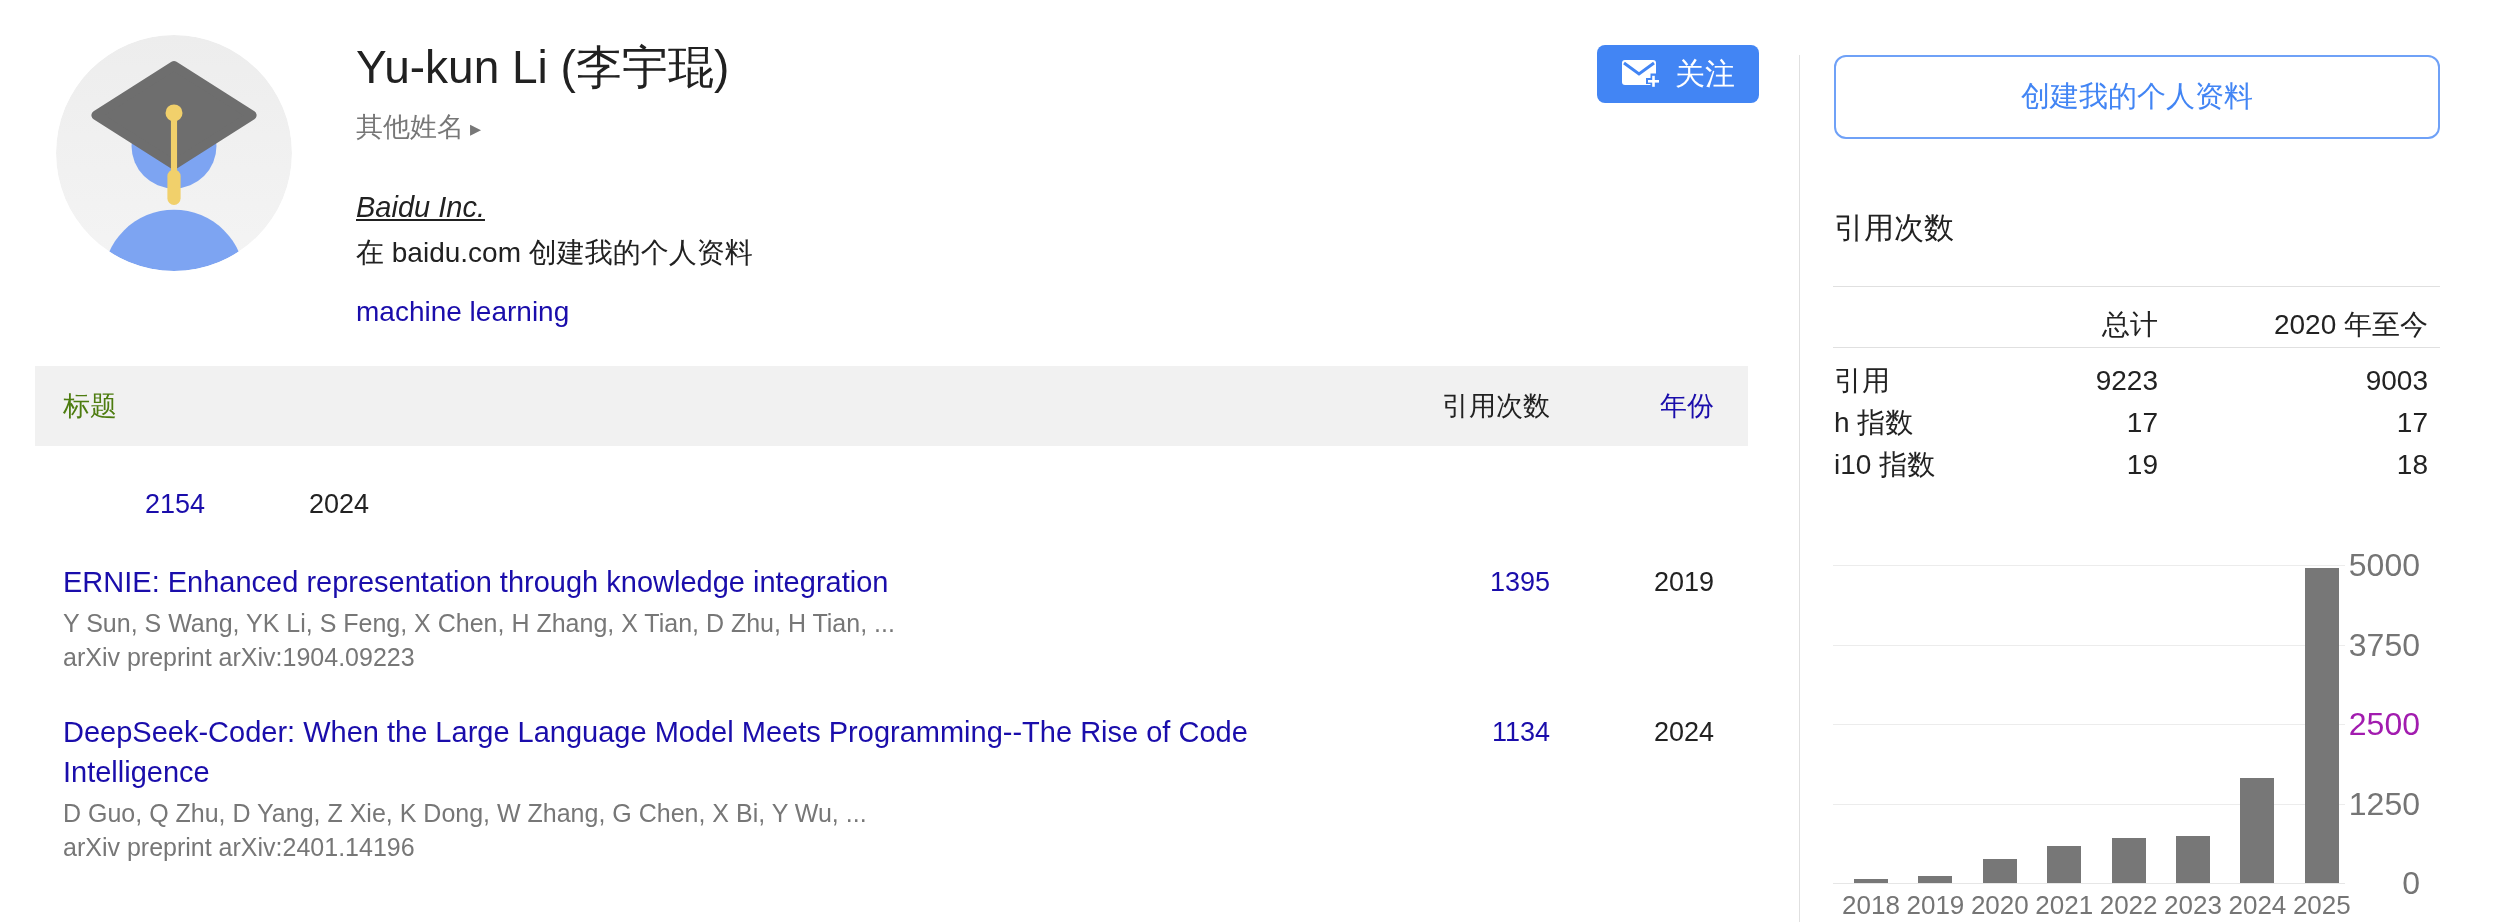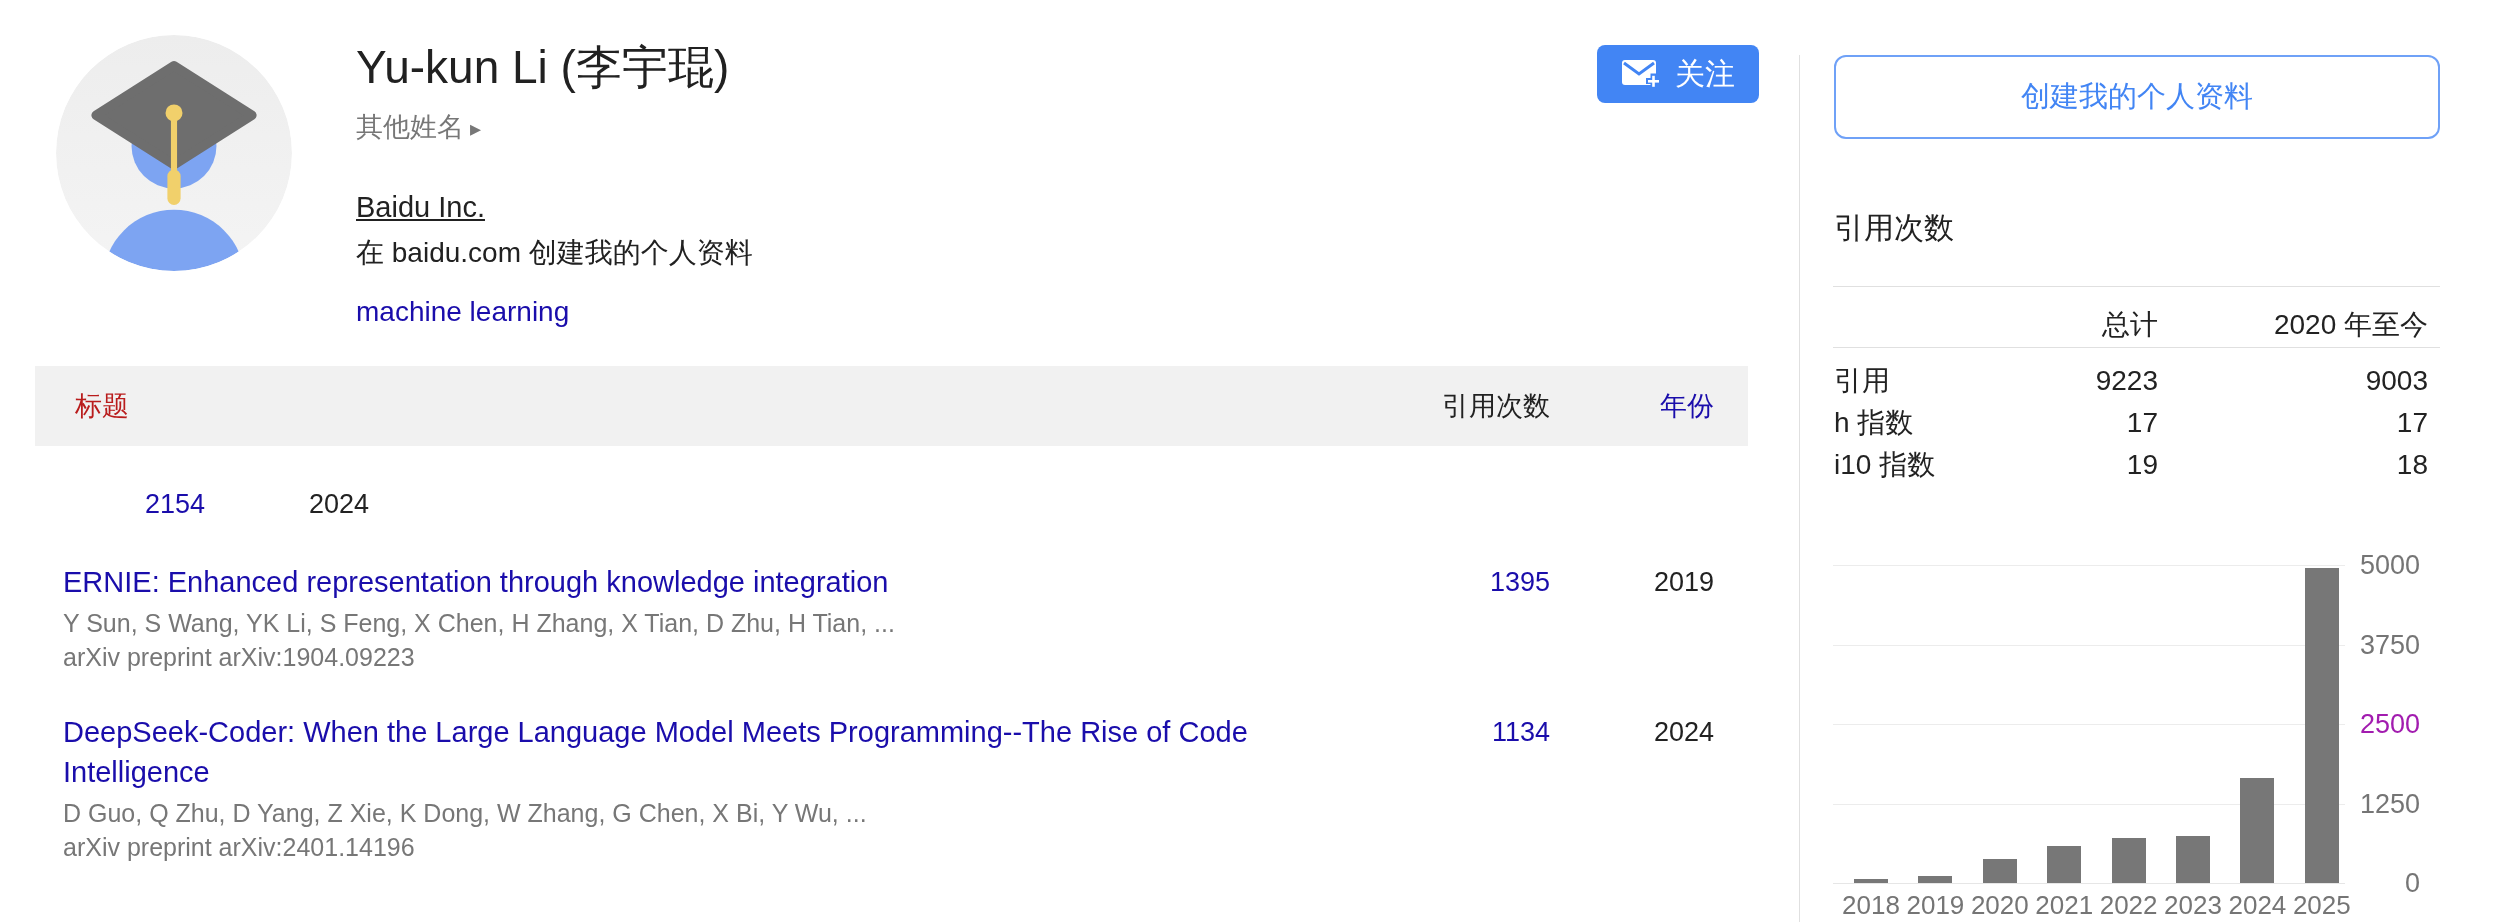--- a/index.html
+++ b/index.html
@@ -6,37 +6,37 @@
   .page{
     position:relative;width:2498px;height:922px;background:#fff;overflow:hidden;
     font-family:"Liberation Sans",sans-serif;color:#212121;
   }
   
   .avatar{position:absolute;left:56px;top:35px;width:236px;height:236px;border-radius:50%;overflow:hidden;}
   .profile-info{position:absolute;left:356px;top:40px;width:1200px;}
   .profile-name{font-size:46px;line-height:54px;font-weight:400;color:#212121;}
   .other-names{margin-top:16px;font-size:27px;line-height:34px;color:#777;cursor:pointer;}
   .other-names .arrow{font-size:22px;margin-left:6px;color:#777;}
-  .affiliation{margin-top:42px;font-size:29px;line-height:38px;}
+  .affiliation{margin-top:42px;font-size:29px;line-height:38px;font-style:italic;}
   .affiliation a{color:#212121;text-decoration:underline;cursor:pointer;}
   .verified{margin-top:8px;font-size:28px;line-height:38px;color:#212121;}
   .interests{margin-top:22px;font-size:28px;line-height:36px;}
   .interest-link{color:#1a0dab;cursor:pointer;text-decoration:none;}
   .follow-btn{
     position:absolute;left:1597px;top:45px;height:58px;padding:0 24px;
     background:#4285f4;border:none;border-radius:8px;color:#fff;font-size:30px;
     font-family:"Liberation Sans",sans-serif;display:flex;align-items:center;gap:14px;cursor:pointer;
   }
   
   .articles{position:absolute;left:35px;top:366px;width:1713px;}
   .articles-header{
     display:flex;align-items:center;height:80px;background:#f1f1f1;
     font-size:27px;
   }
-  .col-title-h{flex:1;padding-left:40px;color:#b91c1c;cursor:pointer;}
+  .col-title-h{flex:1;padding-left:28px;color:#4d7c0f;cursor:pointer;}
   .col-cited-h{width:170px;text-align:right;color:#222;}
   .col-year-h{width:164px;text-align:right;color:#1a0dab;cursor:pointer;margin-right:34px;}
   .article-row{display:flex;align-items:flex-start;padding-top:38px;}
   .article-main{flex:1;padding-left:28px;min-width:0;}
   .article-title{font-size:29px;line-height:40px;color:#1a0dab;cursor:pointer;text-decoration:none;display:block;max-width:1330px;}
   .article-authors,.article-venue{font-size:25px;line-height:34px;color:#777;}
   .article-authors{margin-top:4px;}
   .article-cited{width:170px;text-align:right;font-size:27px;line-height:40px;color:#1a0dab;cursor:pointer;}
   .article-year{width:164px;text-align:right;font-size:27px;line-height:40px;color:#222;margin-right:34px;}
   
@@ -57,21 +57,21 @@
   .stats-rows{position:absolute;left:1834px;top:360px;width:594px;font-size:28px;color:#222;}
   .stats-row{display:flex;line-height:42px;}
   .stats-row .lbl{width:140px;}
   .stats-row .v-all{width:184px;text-align:right;}
   .stats-row .v-since{flex:1;text-align:right;}
   
   .chart{position:absolute;left:1833px;top:565px;width:512px;height:318px;}
   .gridline{position:absolute;left:0;width:512px;height:1px;background:#ececec;}
   .gridline.base{background:#e6e6e6;}
   .bar{position:absolute;background:#777;cursor:pointer;}
-  .ytick{position:absolute;left:400px;width:187px;text-align:right;font-size:27px;line-height:32px;color:#757575;}
+  .ytick{position:absolute;left:400px;width:187px;text-align:right;font-size:32px;line-height:32px;color:#757575;}
   .xtick{position:absolute;width:90px;text-align:center;font-size:26px;line-height:30px;color:#757575;}
 </style>
 </head>
 <body>
 
 <div class="page">
 
   <div class="avatar">
     <svg viewBox="0 0 100 100" width="236" height="236">
       <defs>

